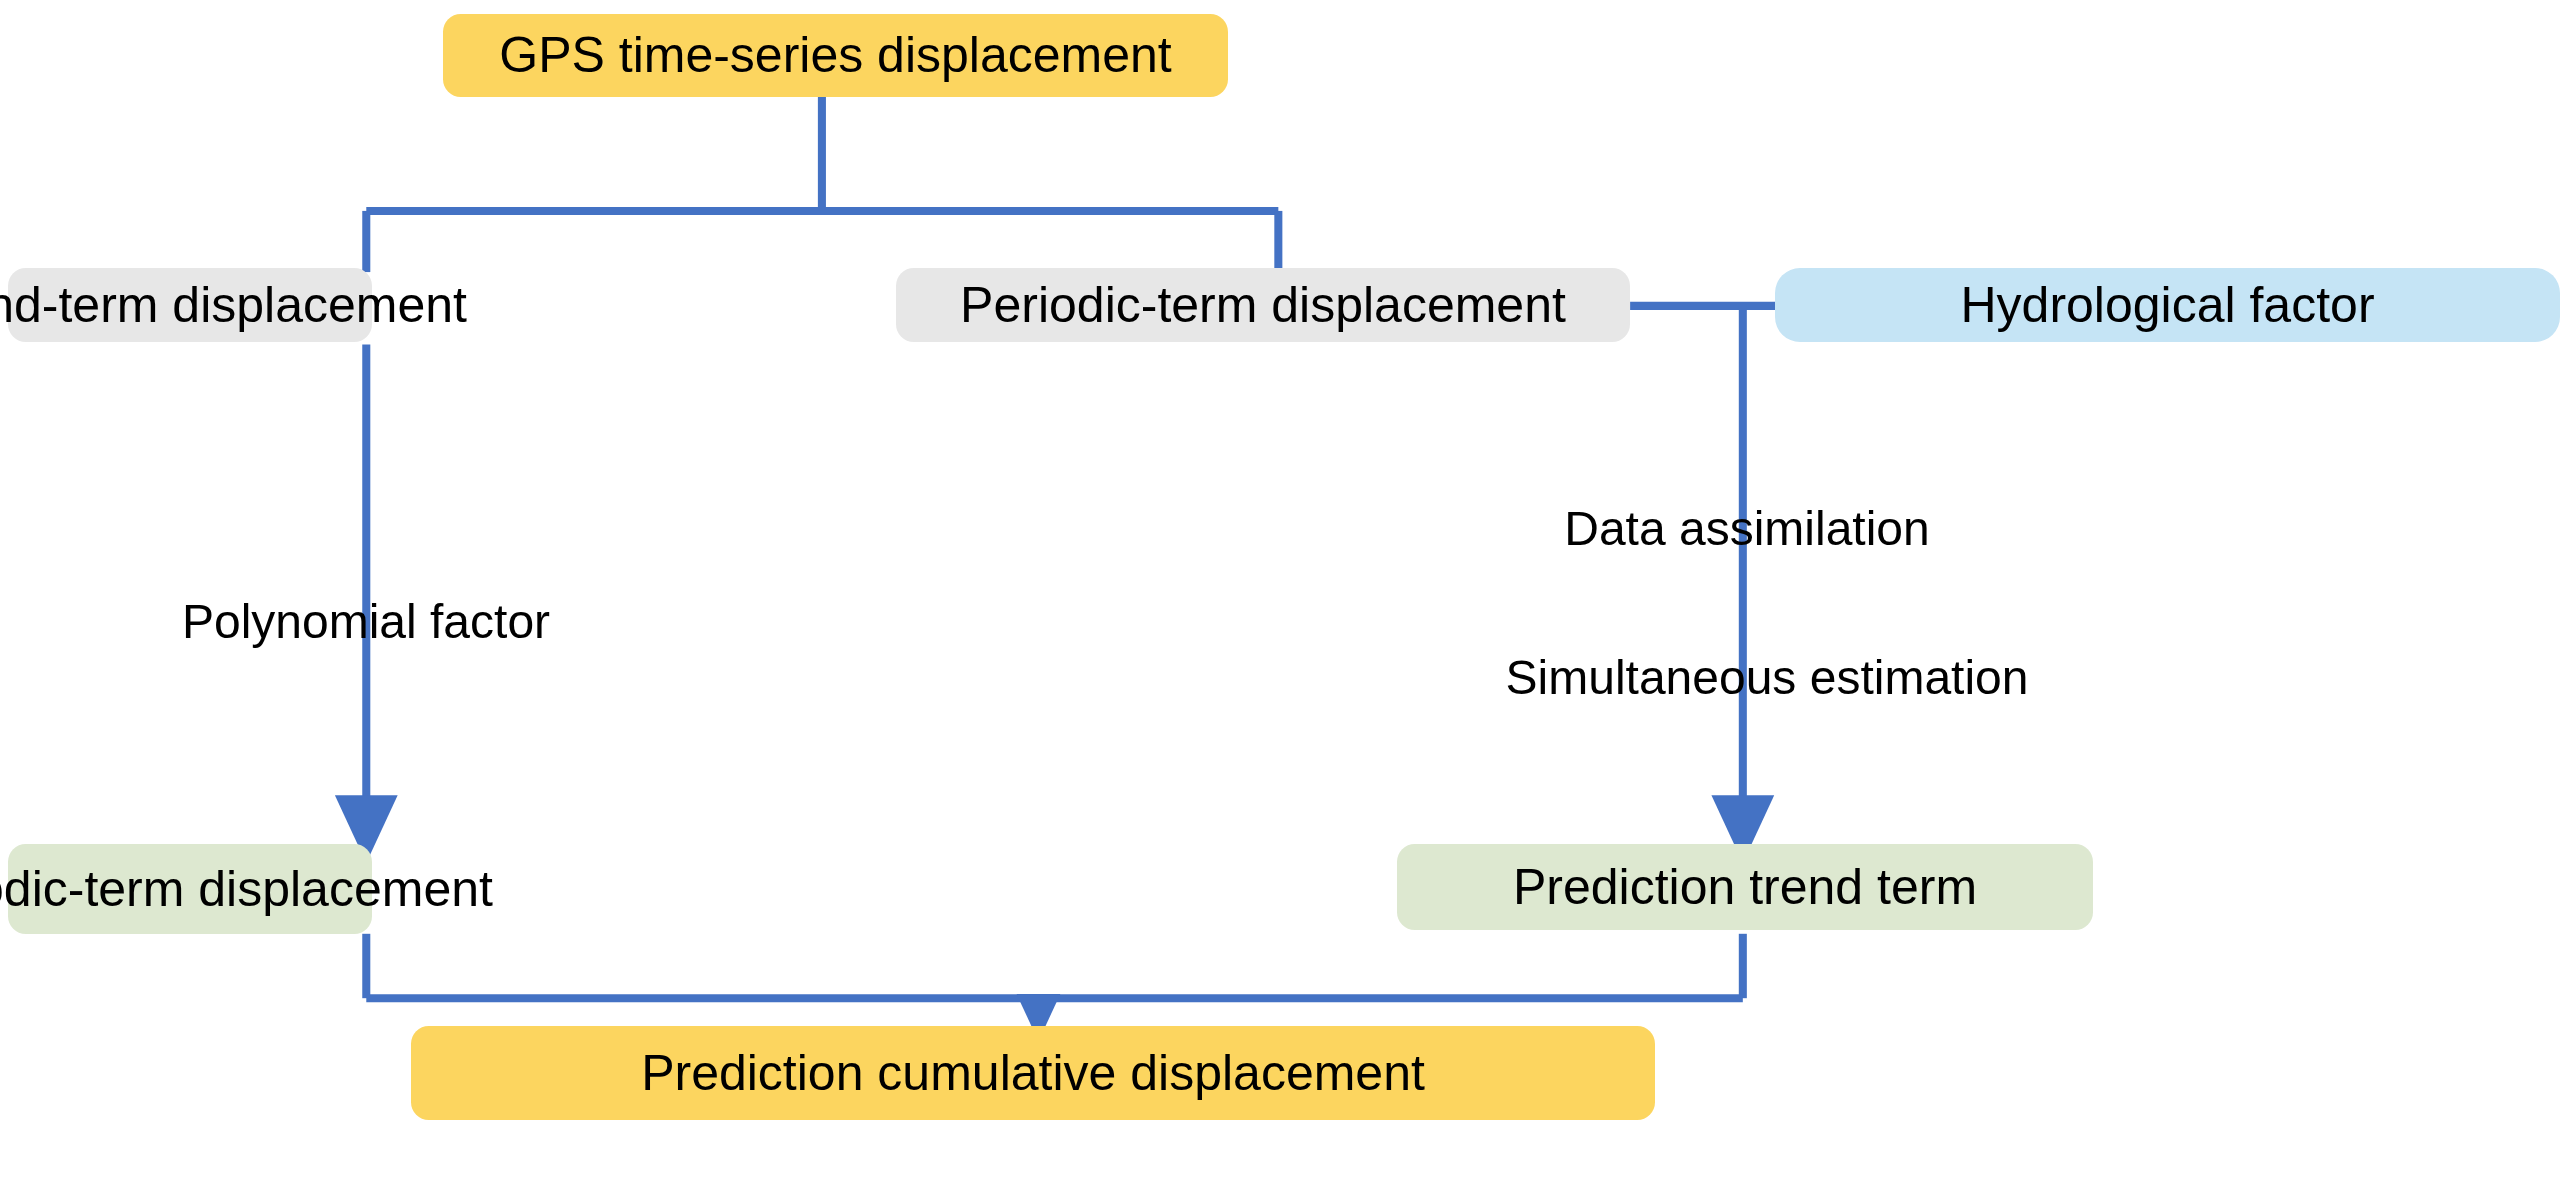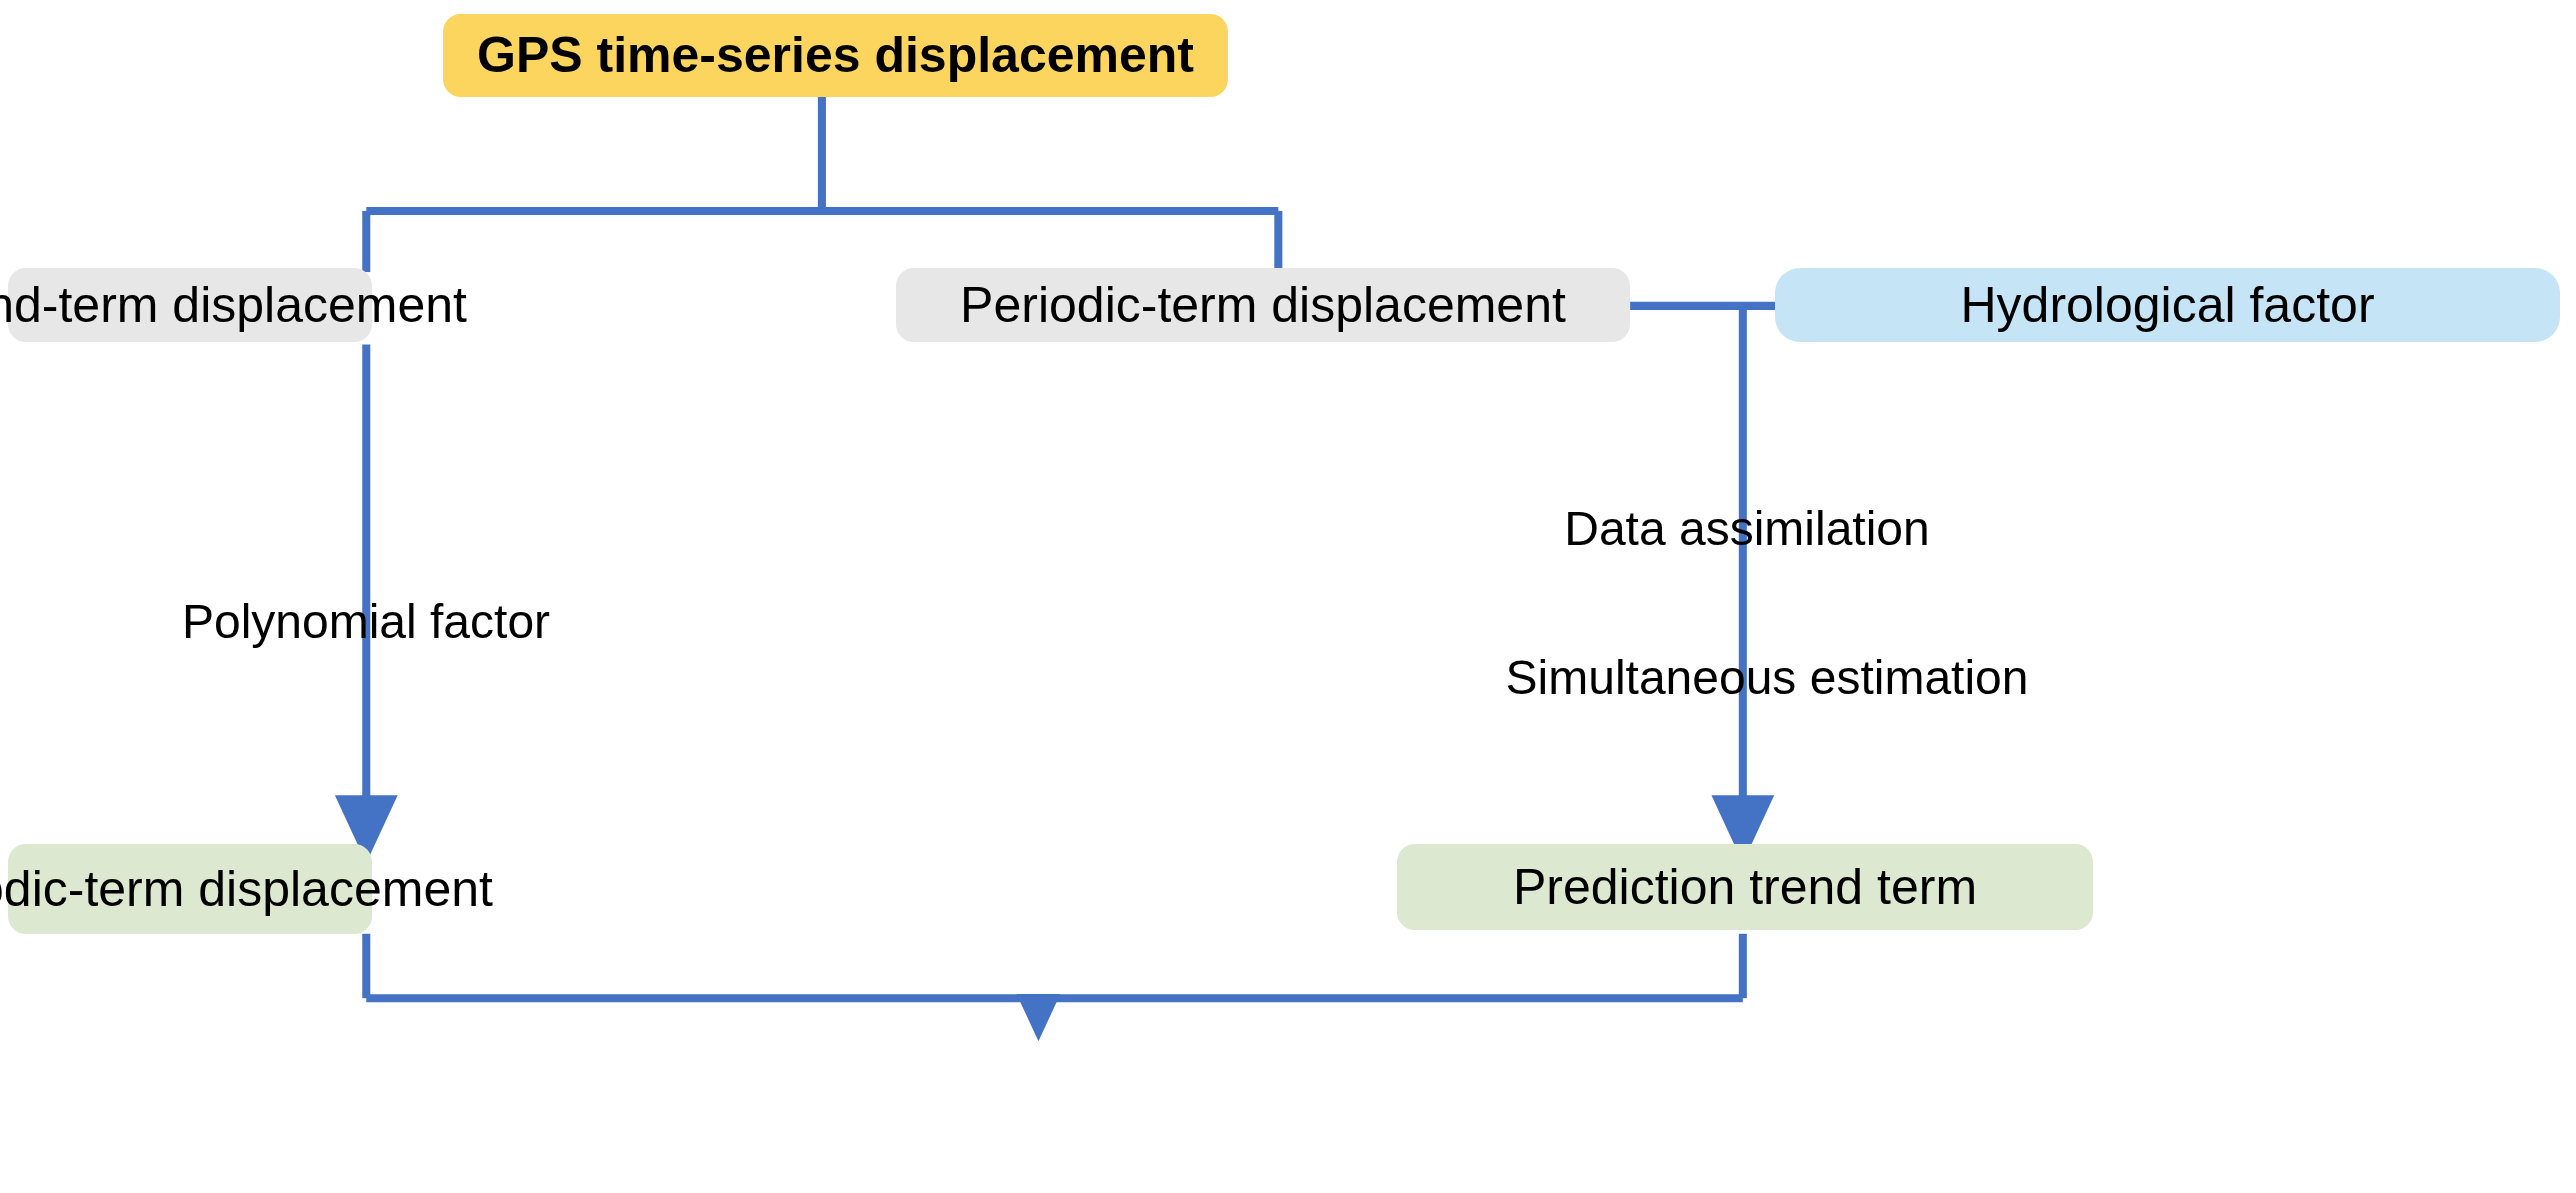--- a/index.html
+++ b/index.html
@@ -29,21 +29,21 @@
     display: flex;
     align-items: center;
     justify-content: center;
     border-radius: 17.7px;
     color: #000000;
     font-size: 50px;
     line-height: 1.1;
     letter-spacing: 0px;
     white-space: nowrap;
   }
-  .node-yellow { background: #fcd55f; font-weight: bold; }
+  .node-yellow { background: #fcd55f; }
   .node-gray   { background: #e7e7e7; }
   .node-blue   { background: #c5e4f5; }
   .node-green  { background: #dde8d0; }
 
   .edge-label {
     position: absolute;
     color: #000000;
     font-size: 48px;
     line-height: 1.1;
     white-space: nowrap;
@@ -117,20 +117,23 @@
   </div>
 
   <div class="node node-green" id="node-periodic-green">
     <span>Periodic-term displacement</span>
   </div>
 
   <div class="node node-green" id="node-trend-green">
     <span>Prediction trend term</span>
   </div>
 
+  <div class="node node-yellow" id="node-cumulative">
+    <span>Prediction cumulative displacement</span>
+  </div>
 
   <div class="edge-label" id="label-poly">Polynomial factor</div>
 
   <div class="edge-label" id="label-data">Data assimilation</div>
 
   <div class="edge-label" id="label-simul">Simultaneous estimation</div>
 
 </div>
 
 

